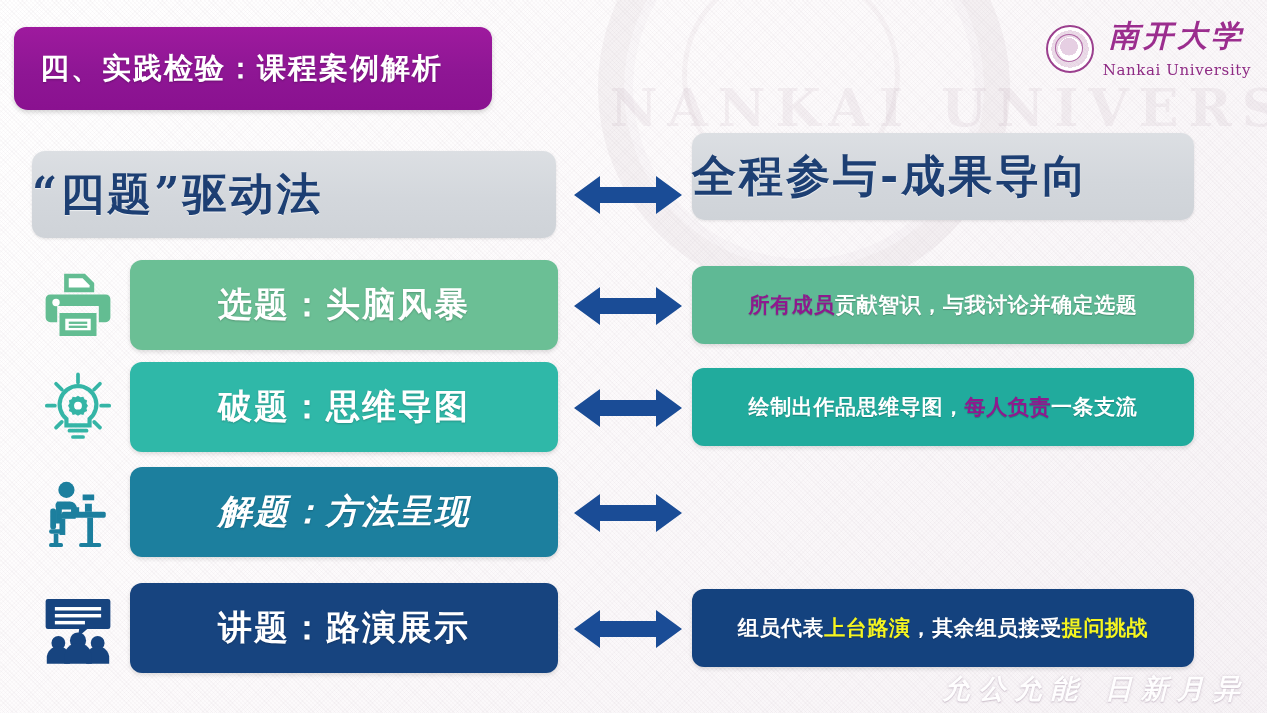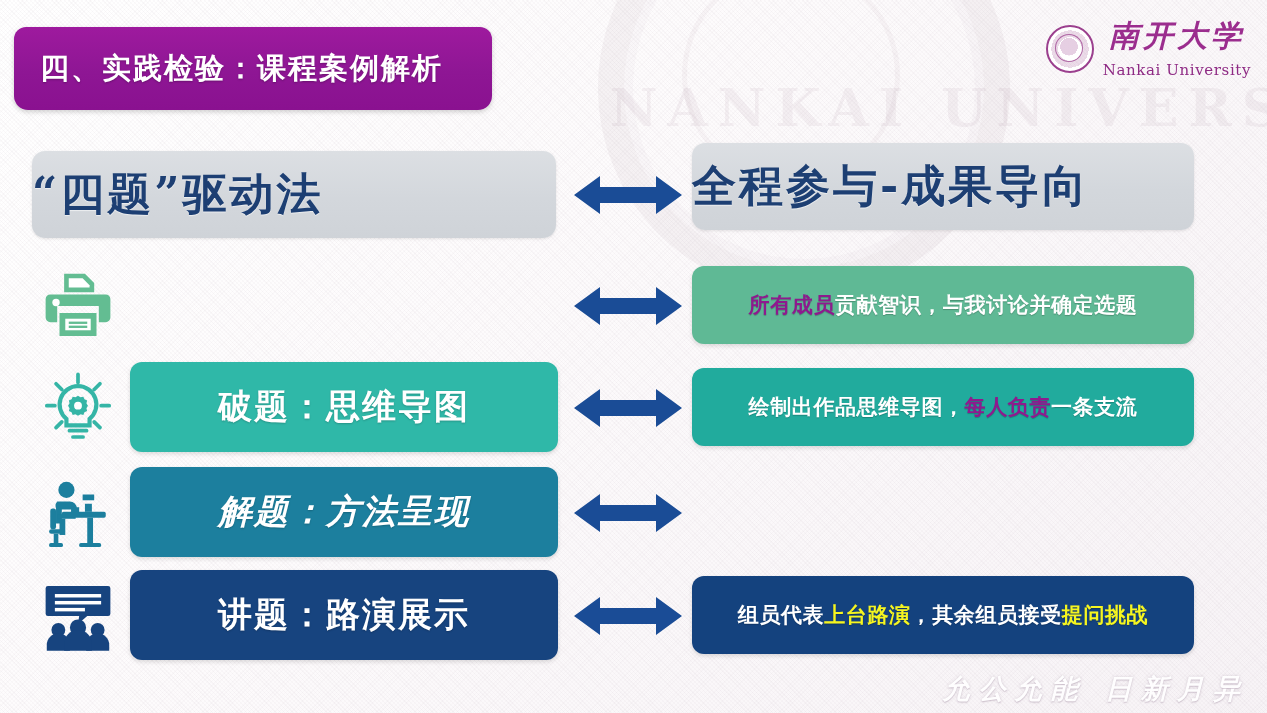--- a/index.html
+++ b/index.html
@@ -92,21 +92,21 @@
     background:linear-gradient(180deg,#dcdfe3 0%,#d3d7dc 55%,#cfd3d8 100%);
     display:flex;align-items:center;justify-content:flex-start;
     box-shadow:0 1px 3px rgba(0,0,0,.10);
   }
   .head-box span{
     color:#1d3f73;font-size:44px;font-weight:700;letter-spacing:3px;
     font-family:"DejaVu Serif","Liberation Serif",serif;
     text-shadow:0 1px 1px rgba(255,255,255,.6);
   }
   #head-left{left:32px;top:151px;width:524px;}
-  #head-right{left:692px;top:143px;width:502px;}
+  #head-right{left:692px;top:133px;width:502px;}
 
   
   .row{position:absolute;left:0;width:1267px;height:95px;}
   .icon-cell{
     position:absolute;left:28px;top:0;width:100px;height:95px;
     display:flex;align-items:center;justify-content:center;
   }
   .left-bar{
     position:absolute;left:130px;top:2px;width:428px;height:90px;
     border-radius:12px;display:flex;align-items:center;justify-content:center;
@@ -187,20 +187,23 @@
           <svg viewBox="0 0 64 64" width="74" height="74">
             <path fill="#63bd92" d="M20 4h18l8 8v8H20z"></path>
             <path fill="#fff" d="M24 8h12l6 6v2H24z"></path>
             <path fill="#63bd92" d="M8 22h48a4 4 0 0 1 4 4v16a4 4 0 0 1-4 4h-6V32H14v14H8a4 4 0 0 1-4-4V26a4 4 0 0 1 4-4z"></path>
             <circle cx="13" cy="29" r="3.2" fill="#fff"></circle>
             <path fill="#63bd92" d="M16 38h32v20H16z"></path>
             <rect x="21" y="43" width="22" height="10" fill="#fff"></rect>
             <rect x="24" y="45.5" width="16" height="2" fill="#63bd92"></rect>
             <rect x="24" y="49" width="16" height="2" fill="#63bd92"></rect>
           </svg>
+        </div>
+        <div class="left-bar" style="background: rgb(107, 191, 149);">
+          <span>选题：头脑风暴</span>
         </div>
         <div class="arrow-cell">
           <svg class="dbl-arrow" viewBox="0 0 108 42">
             <polygon points="0,21 26,2 26,13 82,13 82,2 108,21 82,40 82,29 26,29 26,40" fill="#1a4c96"></polygon>
           </svg>
         </div>
         <div class="right-bar" style="background: rgb(95, 185, 149);">
           <p><span class="hl-purple">所有成员</span><span>贡献智识，与我讨论并确定选题</span></p>
         </div>
       </div>
@@ -254,21 +257,21 @@
         </div>
         <div class="left-bar" style="background: rgb(28, 127, 158); font-style: italic;">
           <span>解题：方法呈现</span>
         </div>
         <div class="arrow-cell">
           <svg class="dbl-arrow" viewBox="0 0 108 42">
             <polygon points="0,21 26,2 26,13 82,13 82,2 108,21 82,40 82,29 26,29 26,40" fill="#1a4c96"></polygon>
           </svg>
         </div>
       </div>
-      <div class="row" style="top: 568px;">
+      <div class="row" style="top: 581px;">
         <div class="icon-cell">
           <svg viewBox="0 0 64 64" width="74" height="74">
             <path fill="#17447f" d="M6 6h52a2 2 0 0 1 2 2v22a2 2 0 0 1-2 2H40l-8 7 1-7H6a2 2 0 0 1-2-2V8a2 2 0 0 1 2-2z"></path>
             <rect x="12" y="13" width="40" height="3" fill="#fff"></rect>
             <rect x="12" y="19" width="40" height="3" fill="#fff"></rect>
             <rect x="12" y="25" width="26" height="3" fill="#fff"></rect>
             <circle cx="15" cy="44" r="6" fill="#17447f"></circle>
             <path fill="#17447f" d="M5 62v-5a10 10 0 0 1 20 0v5z"></path>
             <circle cx="49" cy="44" r="6" fill="#17447f"></circle>
             <path fill="#17447f" d="M39 62v-5a10 10 0 0 1 20 0v5z"></path>

